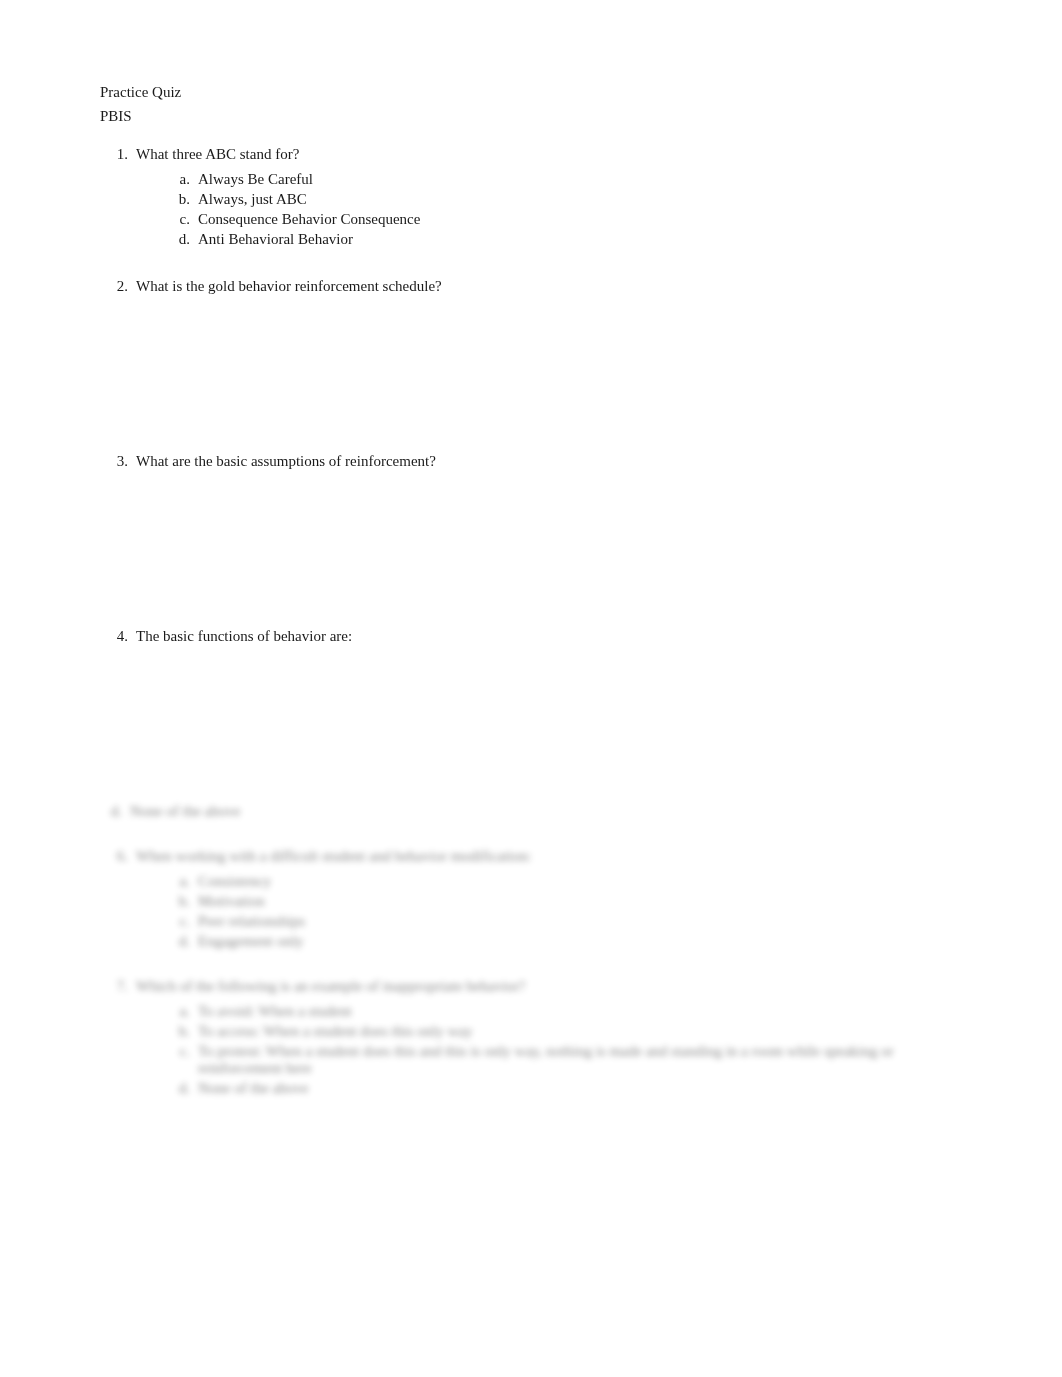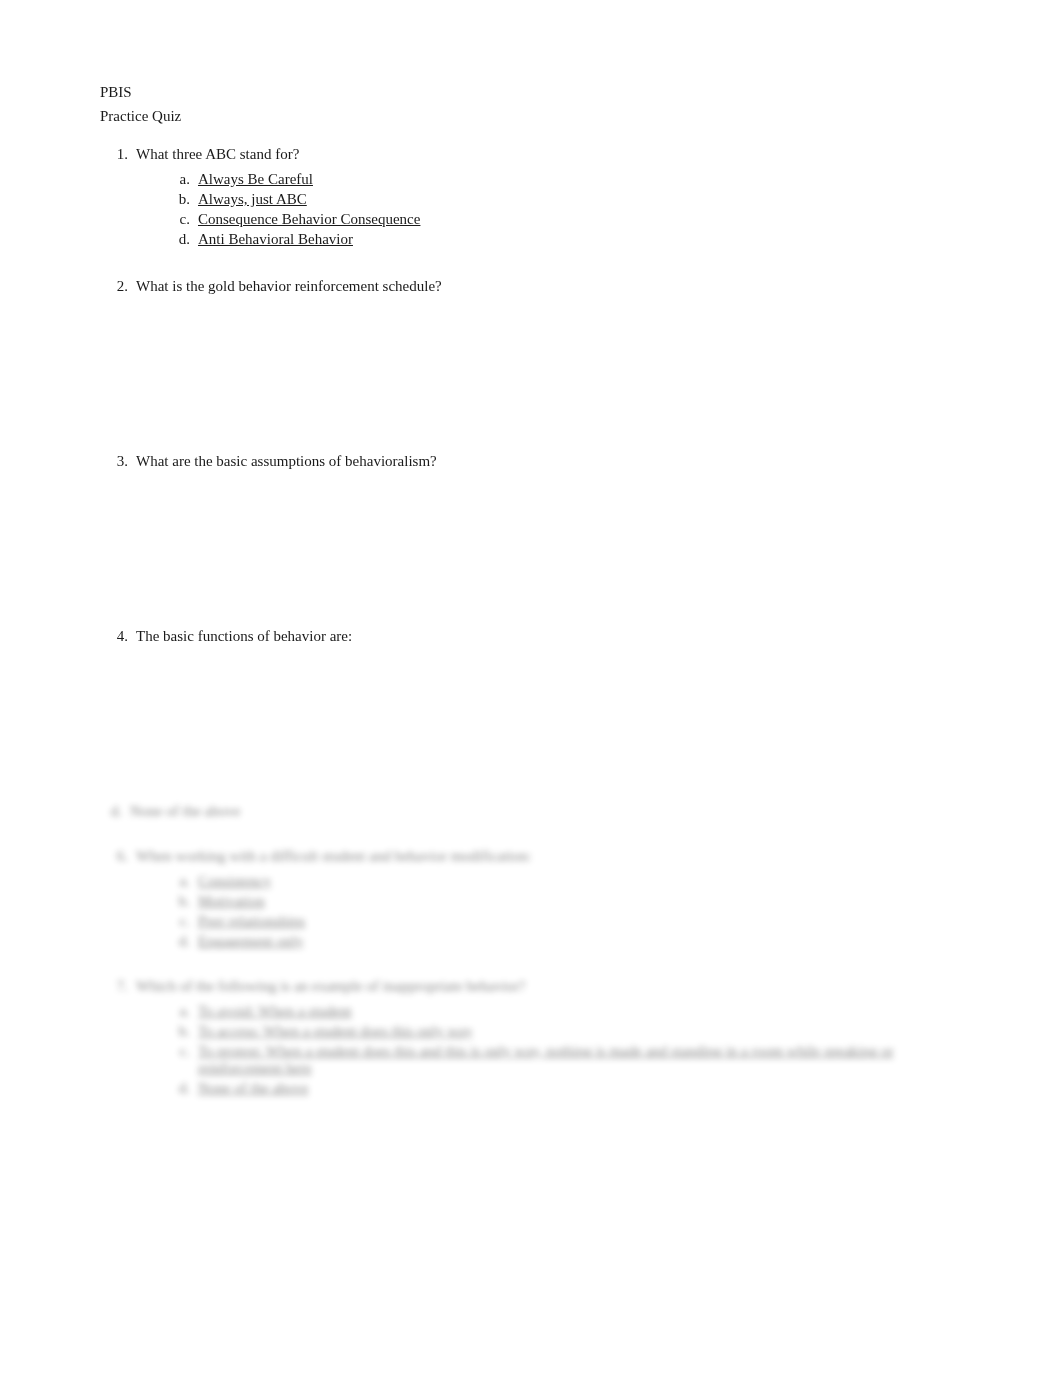--- a/index.html
+++ b/index.html
@@ -63,21 +63,20 @@
     }
 
     .choice-letter {
       min-width: 22px;
       text-align: right;
       flex-shrink: 0;
     }
 
     .choice-text {
       flex: 1;
-      text-decoration: underline;
     }
 
     .space-block {
       height: 120px;
     }
 
     
     .blurred-section {
       margin-top: 20px;
       filter: blur(3px);
@@ -92,22 +91,22 @@
 
     .blurred-sub {
       margin-left: 68px;
       margin-top: 4px;
     }
   </style>
 </head>
 <body>
 
 <div class="header-block">
+  <p>Practice Quiz</p>
   <p>PBIS</p>
-  <p>Practice Quiz</p>
 </div>
 
 <div class="questions-section">
 
   <div class="question-item">
     <div class="question-row">
       <span class="question-number">1.</span>
       <span class="question-text">What three ABC stand for?</span>
     </div>
     <div class="answer-choices">
@@ -134,21 +133,21 @@
     <div class="question-row">
       <span class="question-number">2.</span>
       <span class="question-text">What is the gold behavior reinforcement schedule?</span>
     </div>
     <div class="space-block"></div>
   </div>
 
   <div class="question-item">
     <div class="question-row">
       <span class="question-number">3.</span>
-      <span class="question-text">What are the basic assumptions of behavioralism?</span>
+      <span class="question-text">What are the basic assumptions of reinforcement?</span>
     </div>
     <div class="space-block"></div>
   </div>
 
   <div class="question-item">
     <div class="question-row">
       <span class="question-number">4.</span>
       <span class="question-text">The basic functions of behavior are:</span>
     </div>
     <div class="space-block"></div>

